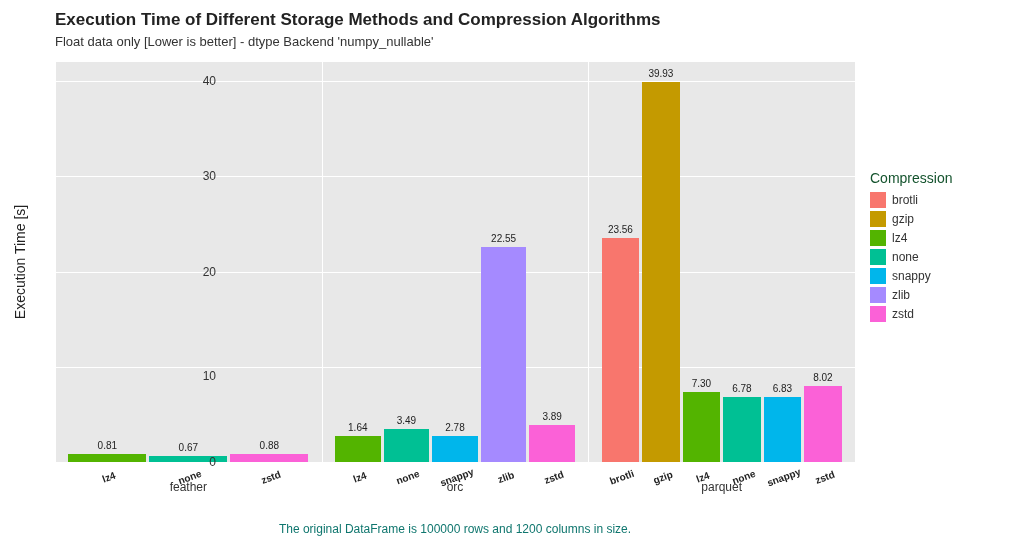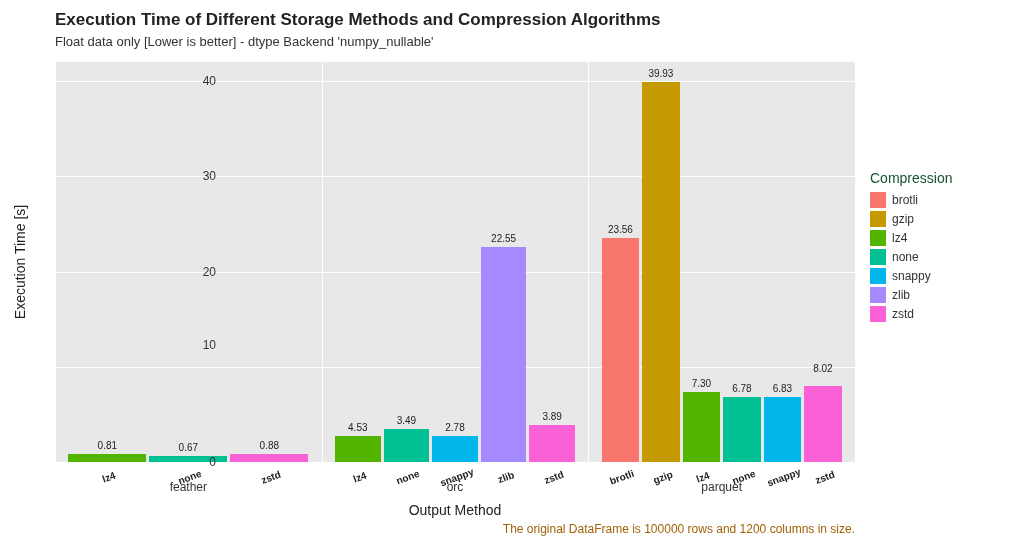--- a/index.html
+++ b/index.html
@@ -78,23 +78,23 @@
     width: 800px;
     text-align: center;
     font-size: 14px;
     color: #222;
   }
   .caption {
     position: absolute;
     left: 55px;
     top: 522px;
     width: 800px;
-    text-align: right;
-    font-size: 12px;
-    color: #a16207;
+    text-align: center;
+    font-size: 12px;
+    color: #0f766e;
   }
   .bar {
     position: absolute;
     bottom: 0;
   }
   .bar-label {
     position: absolute;
     font-size: 10px;
     color: #222;
     text-align: center;
@@ -169,21 +169,20 @@
       <div class="bar" style="left: 474.4px; width: 45.6px; height: 37.0476px; background: rgb(251, 97, 215);"></div>
       <div class="bar" style="left: 546.667px; width: 37.5px; height: 224.381px; background: rgb(248, 118, 109);"></div>
       <div class="bar" style="left: 587.167px; width: 37.5px; height: 380.286px; background: rgb(196, 154, 0);"></div>
       <div class="bar" style="left: 627.667px; width: 37.5px; height: 69.5238px; background: rgb(83, 180, 0);"></div>
       <div class="bar" style="left: 668.167px; width: 37.5px; height: 64.5714px; background: rgb(0, 192, 148);"></div>
       <div class="bar" style="left: 708.667px; width: 37.5px; height: 65.0476px; background: rgb(0, 182, 235);"></div>
       <div class="bar" style="left: 749.167px; width: 37.5px; height: 76.381px; background: rgb(251, 97, 215);"></div>
     </div>
 
   <div class="y-label">Execution Time [s]</div>
-  <div class="x-label">Output Method</div>
   <div class="caption">The original DataFrame is 100000 rows and 1200 columns in size.</div>
 
   <div class="legend">
     <div class="legend-title">Compression</div>
     <div id="legend-items">
         <div class="legend-item">
           <div class="legend-swatch" style="background: rgb(248, 118, 109);"></div>
           <span>brotli</span>
         </div>
         <div class="legend-item">
@@ -206,48 +205,48 @@
           <div class="legend-swatch" style="background: rgb(165, 138, 255);"></div>
           <span>zlib</span>
         </div>
         <div class="legend-item">
           <div class="legend-swatch" style="background: rgb(251, 97, 215);"></div>
           <span>zstd</span>
         </div>
       </div>
   </div>
 <div class="y-tick" style="top: 462px;">0</div>
-    <div class="y-tick" style="top: 345px; margin-left: 20px;">10</div>
+    <div class="y-tick" style="top: 376px; margin-left: 20px;">10</div>
     <div class="y-tick" style="top: 271.524px;">20</div>
     <div class="y-tick" style="top: 176.286px; padding-left: 32px;">30</div>
     <div class="y-tick" style="top: 81.0476px;">40</div>
     <div class="bar-label" style="left: 107.333px; top: 440.286px;">0.81</div>
     <div class="cat-label" style="left: 107.333px; top: 472px;">lz4</div>
     <div class="bar-label" style="left: 188.333px; top: 441.619px;">0.67</div>
     <div class="cat-label" style="left: 188.333px; top: 472px;">none</div>
     <div class="bar-label" style="left: 269.333px; top: 439.619px;">0.88</div>
     <div class="cat-label" style="left: 269.333px; top: 472px;">zstd</div>
     <div class="group-label" style="left: 188.333px;">feather</div>
-    <div class="bar-label" style="left: 357.8px; top: 421.905px;">4.53</div>
+    <div class="bar-label" style="left: 357.8px; top: 421.905px;">1.64</div>
     <div class="cat-label" style="left: 357.8px; top: 472px;">lz4</div>
     <div class="bar-label" style="left: 406.4px; top: 414.762px;">3.49</div>
     <div class="cat-label" style="left: 406.4px; top: 472px;">none</div>
     <div class="bar-label" style="left: 455px; top: 421.524px;">2.78</div>
     <div class="cat-label" style="left: 455px; top: 472px;">snappy</div>
     <div class="bar-label" style="left: 503.6px; top: 233.238px;">22.55</div>
     <div class="cat-label" style="left: 503.6px; top: 472px;">zlib</div>
     <div class="bar-label" style="left: 552.2px; top: 410.952px;">3.89</div>
     <div class="cat-label" style="left: 552.2px; top: 472px;">zstd</div>
     <div class="group-label" style="left: 455px;">orc</div>
     <div class="bar-label" style="left: 620.417px; top: 223.619px;">23.56</div>
     <div class="cat-label" style="left: 620.417px; top: 472px;">brotli</div>
     <div class="bar-label" style="left: 660.917px; top: 67.7143px;">39.93</div>
     <div class="cat-label" style="left: 660.917px; top: 472px;">gzip</div>
     <div class="bar-label" style="left: 701.417px; top: 378.476px; text-align: right;">7.30</div>
     <div class="cat-label" style="left: 701.417px; top: 472px;">lz4</div>
     <div class="bar-label" style="left: 741.917px; top: 383.429px;">6.78</div>
     <div class="cat-label" style="left: 741.917px; top: 472px;">none</div>
     <div class="bar-label" style="left: 782.417px; top: 382.952px;">6.83</div>
     <div class="cat-label" style="left: 782.417px; top: 472px;">snappy</div>
-    <div class="bar-label" style="left: 822.917px; top: 363px;">8.02</div>
+    <div class="bar-label" style="left: 822.917px; top: 372px;">8.02</div>
     <div class="cat-label" style="left: 822.917px; top: 472px;">zstd</div>
     <div class="group-label" style="left: 721.667px;">parquet</div>
   </div>
 
 </body></html>

